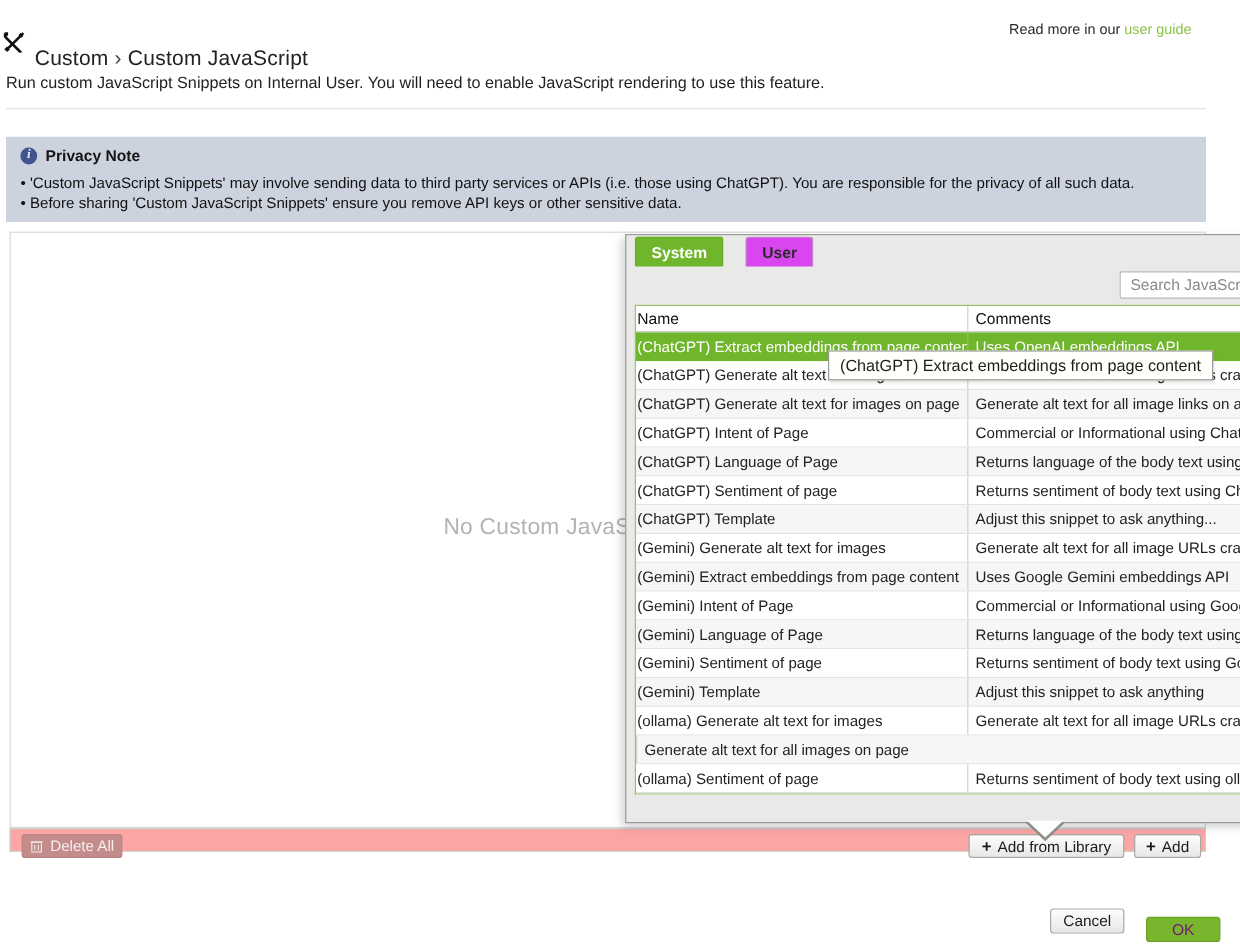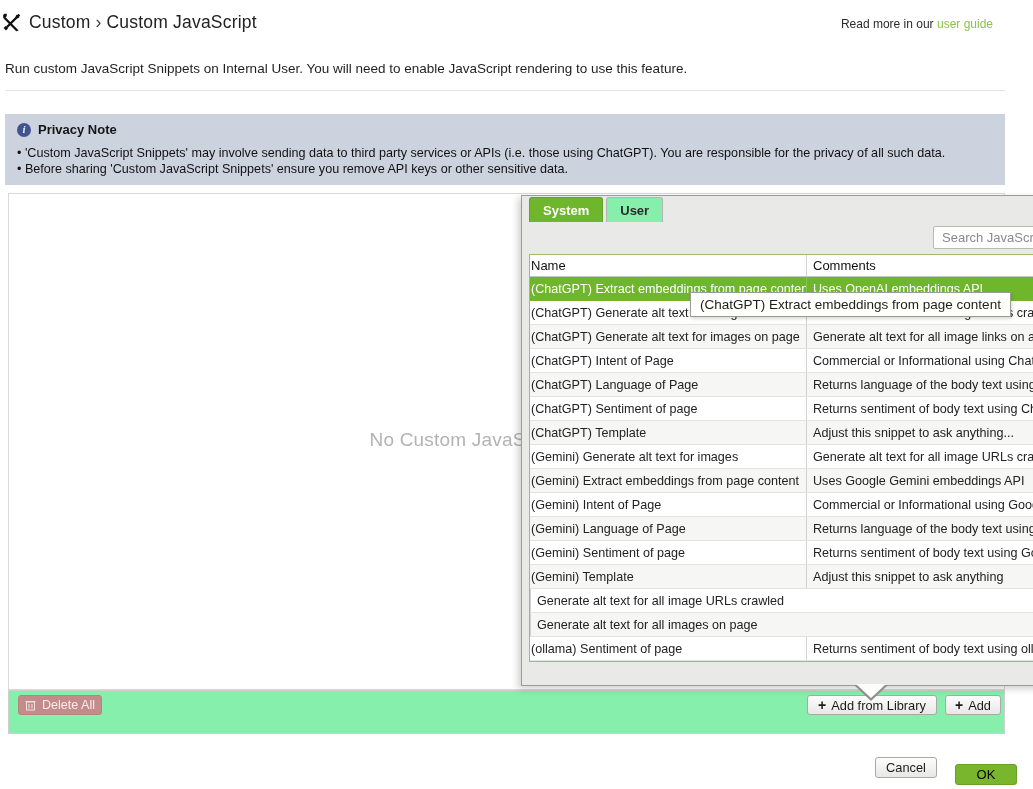--- a/index.html
+++ b/index.html
@@ -3,21 +3,21 @@
 <meta charset="utf-8">
 <style>
   * { margin:0; padding:0; box-sizing:border-box; }
   html,body { width:1033px; height:789px; overflow:hidden; background:#fff;
     font-family:"Liberation Sans","DejaVu Sans",sans-serif; color:#1c1c1c; }
   .screen { position:absolute; top:0; left:0; width:1033px; height:789px; }
 
   
   .hdr { position:absolute; top:12px; left:2px; display:flex; align-items:center; gap:8px; }
   .hdr-icon { width:19px; height:19px; display:inline-block; }
-  .hdr-title { font-size:17.5px; font-weight:500; letter-spacing:.2px; color:#222; }
+  .hdr-title { font-size:17.5px; font-weight:500; letter-spacing:.2px; color:#222;margin-top:26px; }
   .hdr-sep { color:#444; padding:0 5px; }
   .readmore { position:absolute; top:17px; right:40px; font-size:12px; color:#2b2b2b; }
   .readmore a { color:#8bc34a; text-decoration:none; cursor:pointer; }
 
   .desc { position:absolute; top:61px; left:5px; font-size:13.5px; color:#1f1f1f; }
 
   .rule { position:absolute; top:90px; left:5px; width:1000px; height:1px; background:#e2e2e2; }
 
   
   .privacy { position:absolute; top:114px; left:5px; width:1000px; height:71px;
@@ -29,46 +29,46 @@
   .privacy-bullet { font-size:12.6px; color:#111; line-height:16px; white-space:nowrap; }
   .privacy-bullet::before { content:"• "; }
 
   
   .panel { position:absolute; top:193px; left:8px; width:997px; height:497px;
     background:#fff; border:1px solid #d9d9d9; }
   .empty-state { position:absolute; top:235px; left:0; width:100%; text-align:center;
     font-size:19px; color:#b3b3b3; letter-spacing:.2px; }
 
   
-  .footer-strip { position:absolute; top:690px; left:8px; width:997px; height:44px;
-    background:#86efac; border:1px solid #cfcfcd; display:flex; align-items:center; }
+  .footer-strip { position:absolute; top:690px; left:8px; width:997px; height:20px;
+    background:#fca5a5; border:1px solid #cfcfcd; display:flex; align-items:center; }
   .btn { display:inline-flex; align-items:center; justify-content:center; gap:5px;
     height:20px; font-size:12.8px; color:#1b1b1b; border:1px solid #a9a9a7; border-radius:3px;
     background:linear-gradient(#fdfdfd,#e7e7e5); cursor:pointer; padding:0 10px; }
   .btn .plus { font-weight:bold; font-size:14px; line-height:1; position:relative; top:-0.5px; }
   .btn-delete-all { position:absolute; left:9px; top:4px; width:84px; height:20px;
     background:#c48b8b; border:1px solid #bc8181; border-radius:3px; color:#f6eded;
     display:inline-flex; align-items:center; justify-content:center; gap:6px; font-size:12.6px; cursor:default; }
   .btn-add-lib { position:absolute; left:798px; top:4px; width:130px; }
   .btn-add { position:absolute; left:936px; top:4px; width:56px; }
 
   
   .btn-cancel { position:absolute; top:757px; left:875px; width:62px; height:21px; }
   .btn-ok { position:absolute; top:764px; left:955px; width:62px; height:21px;
-    background:#79b52d; border:1px solid #69a124; border-radius:3px; color:#000000;
+    background:#79b52d; border:1px solid #69a124; border-radius:3px; color:#701a75;
     display:inline-flex; align-items:center; justify-content:center; font-size:13px; cursor:pointer; }
 
   
   .popup { position:absolute; top:195px; left:521px; width:562px; height:491px;
     background:#e9e9e7; border:1px solid #9a9a98; box-shadow:-3px 3px 7px rgba(0,0,0,.18); }
   .tabs { position:absolute; top:1px; left:7px; display:flex; }
   .tab { height:22px; padding:12px 13px; font-size:13px; display:inline-flex; align-items:center;
     border:1px solid #b5b5b3; border-bottom:none; border-radius:3px 3px 0 0; cursor:pointer; }
   .tab.active { background:#6fb62c; border-color:#63a325; color:#fff; font-weight:bold; }
-  .tab.inactive { background:#86efac; color:#2a2a2a; margin-left:3px; font-weight:bold; }
+  .tab.inactive { background:#d946ef; color:#2a2a2a; margin-left:18px; font-weight:bold; }
   .popup-toolbar { position:absolute; top:23px; left:0; width:100%; height:35px; }
   .search-input { position:absolute; left:411px; top:7px; width:146px; height:23px;
     border:1px solid #b9b9b7; border-radius:2px; background:#fff; font-size:13px; padding:0 8px;
     color:#333; font-family:"Liberation Sans",sans-serif; }
   .search-input::placeholder { color:#8a8a8a; }
 
   .lib-table { position:absolute; top:58px; left:7px; width:555px;
     background:#fff; border:1px solid #9cbf6b; border-right:none; }
   .lt-header { display:flex; height:22px; align-items:center; background:#fff;
     border-bottom:1px solid #c4c4c2; font-size:13px; color:#111; }
@@ -231,20 +231,21 @@
           <div class="cell-name">(Gemini) Sentiment of page</div>
           <div class="cell-comment">Returns sentiment of body text using Google Gemini</div>
         </div>
 
         <div class="lt-row alt">
           <div class="cell-name">(Gemini) Template</div>
           <div class="cell-comment">Adjust this snippet to ask anything</div>
         </div>
 
         <div class="lt-row">
+          <div class="cell-name">(ollama) Generate alt text for images</div>
           <div class="cell-comment">Generate alt text for all image URLs crawled</div>
         </div>
 
         <div class="lt-row alt">
           <div class="cell-comment">Generate alt text for all images on page</div>
         </div>
 
         <div class="lt-row">
           <div class="cell-name">(ollama) Sentiment of page</div>
           <div class="cell-comment">Returns sentiment of body text using ollama</div>

